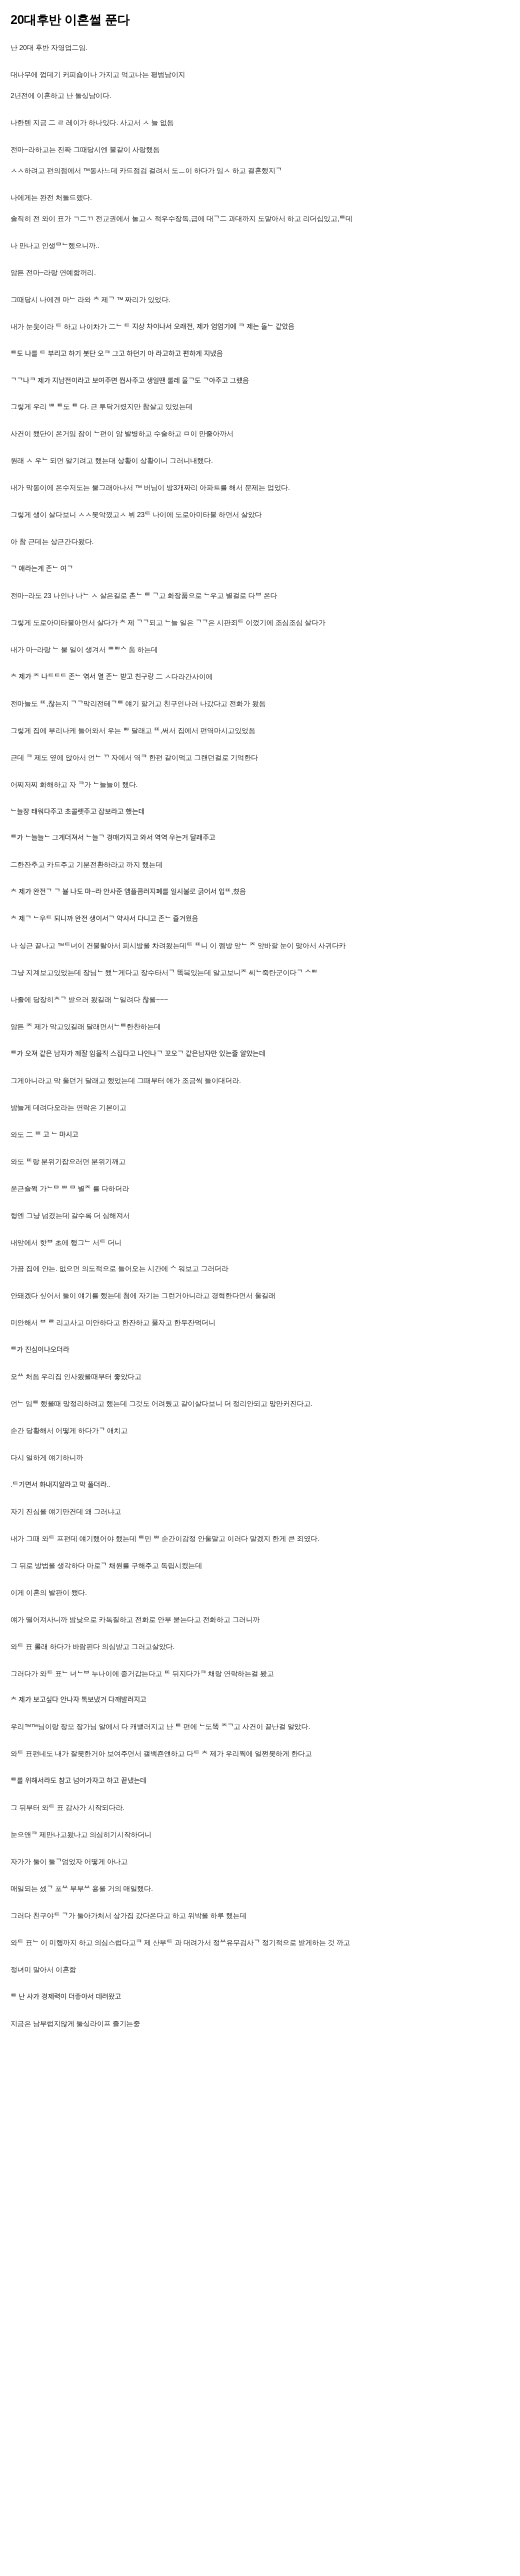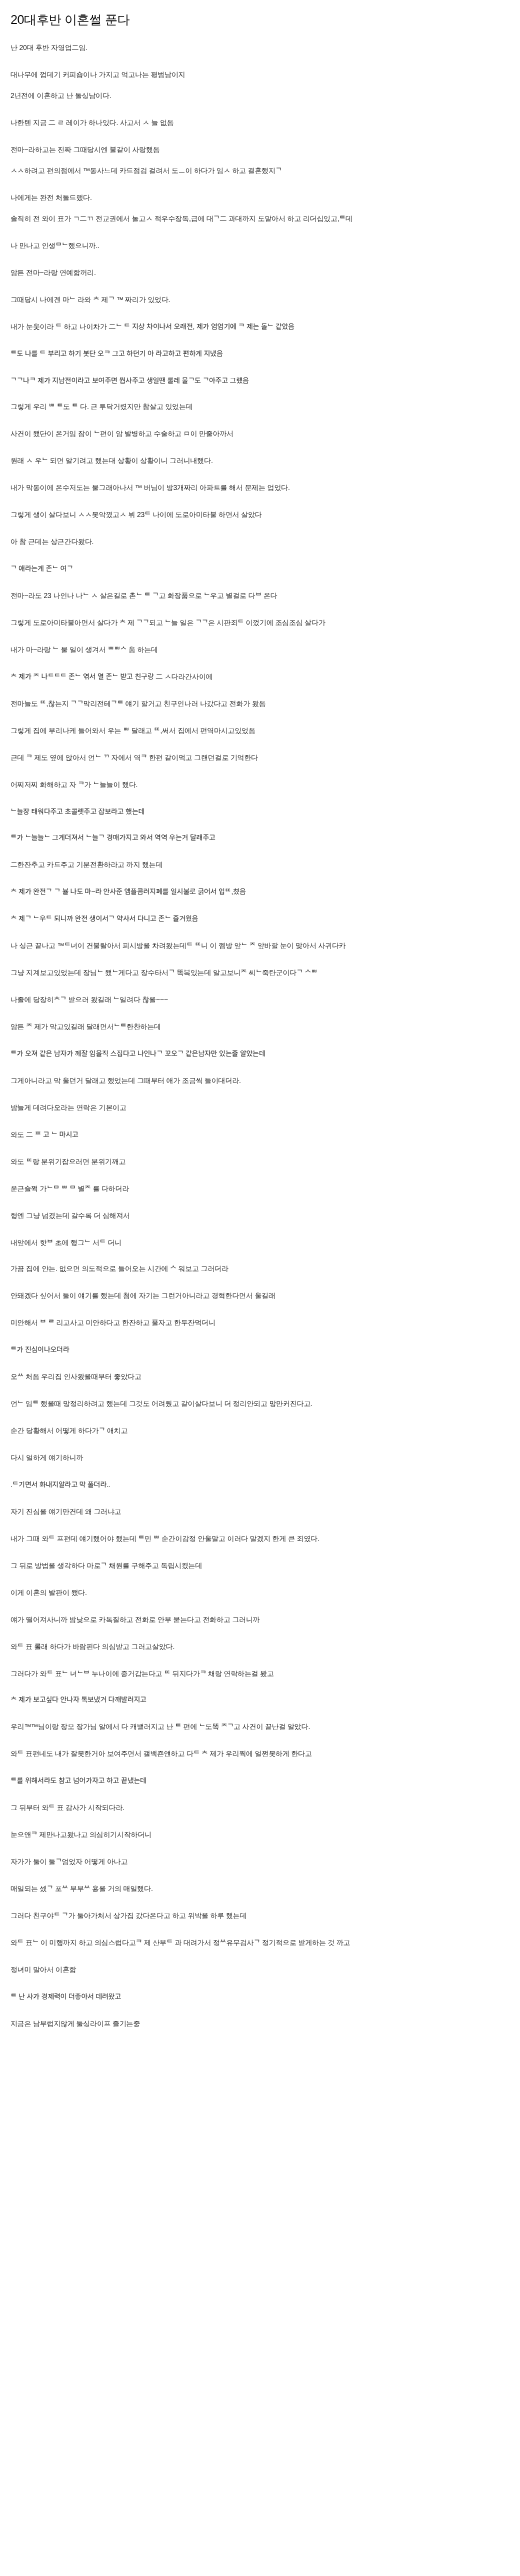--- a/index.html
+++ b/index.html
@@ -12,21 +12,21 @@
     font-family: "Liberation Sans", sans-serif;
     color: #111111;
   }
   .page {
     width: 521px;
     box-sizing: border-box;
     padding: 9px 10.4px 22px 10.4px;
   }
   .post-title {
     font-size: 12.6px;
-    font-weight: normal;
+    font-weight: bold;
     color: #000000;
     margin: 3px 0 12px 0;
     line-height: 1.3;
     letter-spacing: -0.2px;
   }
   .post-body {
     font-size: 7px;
     line-height: 2.35;
     color: #1a1a1a;
     letter-spacing: -0.1px;

